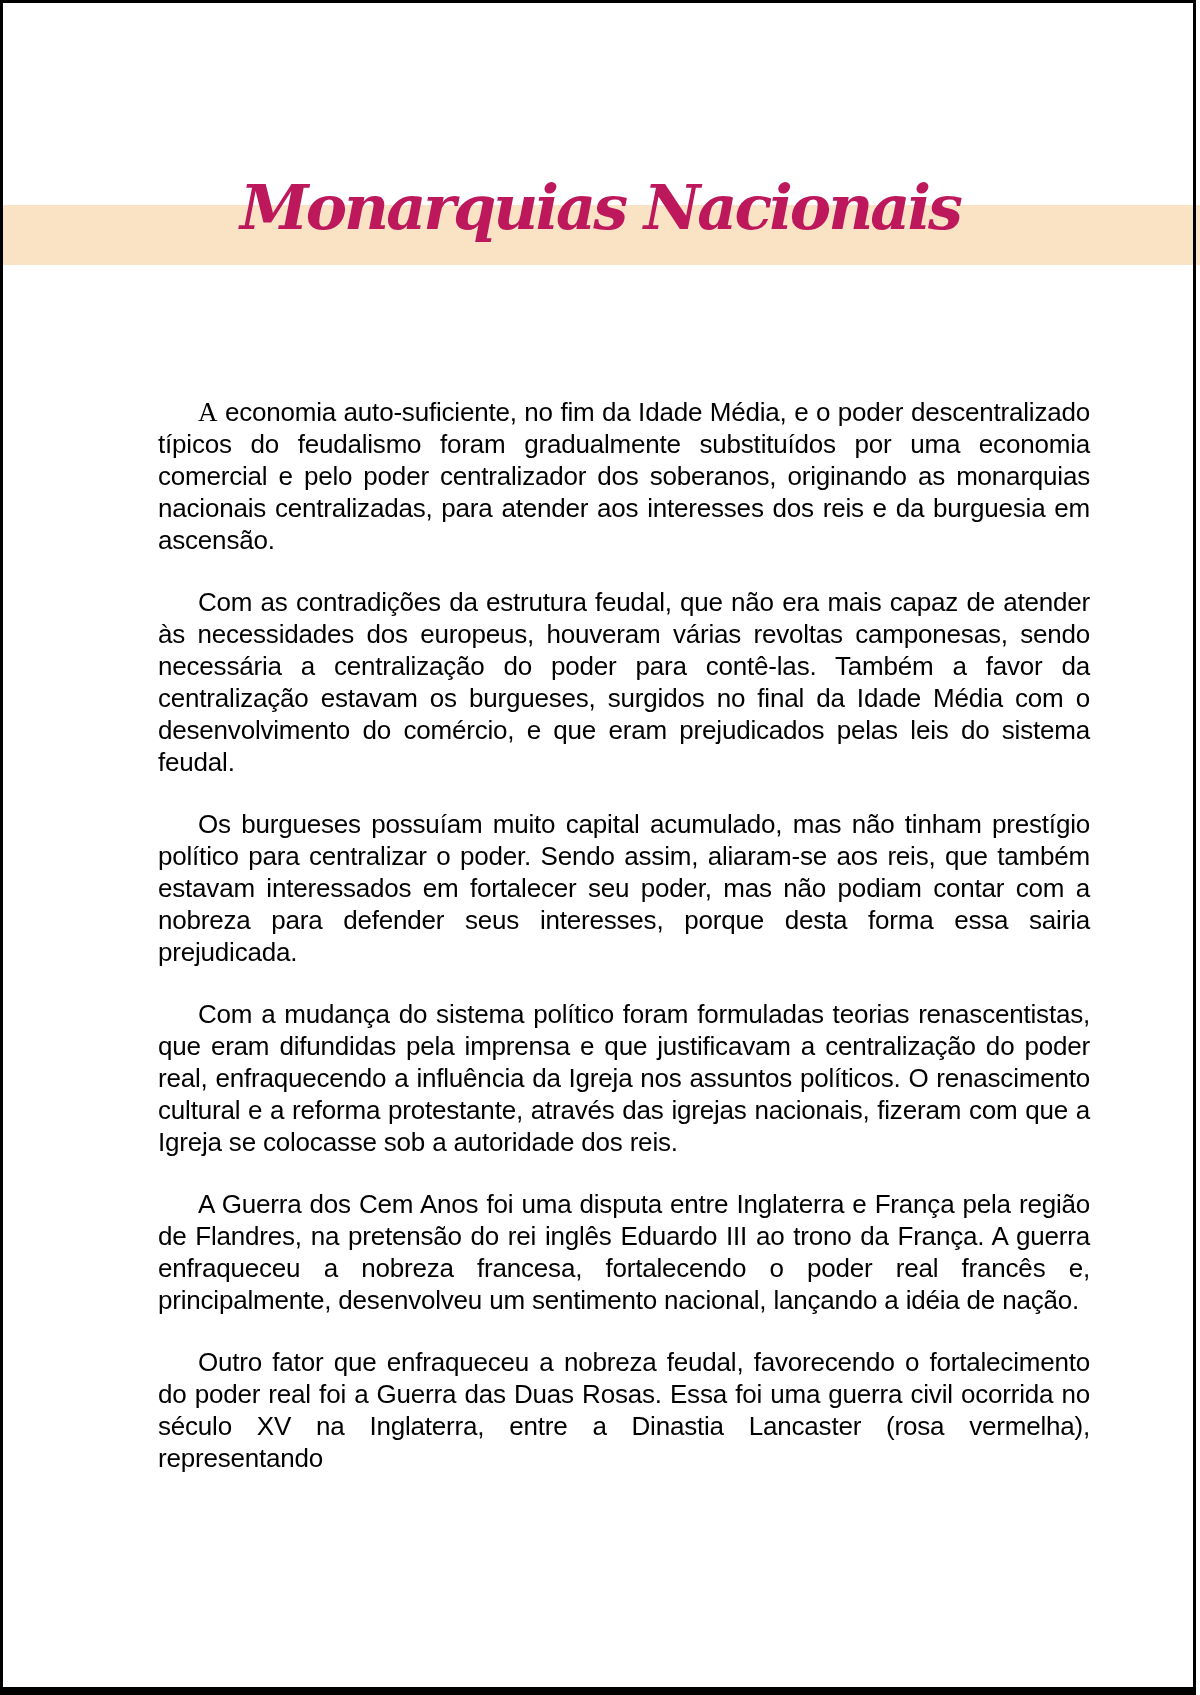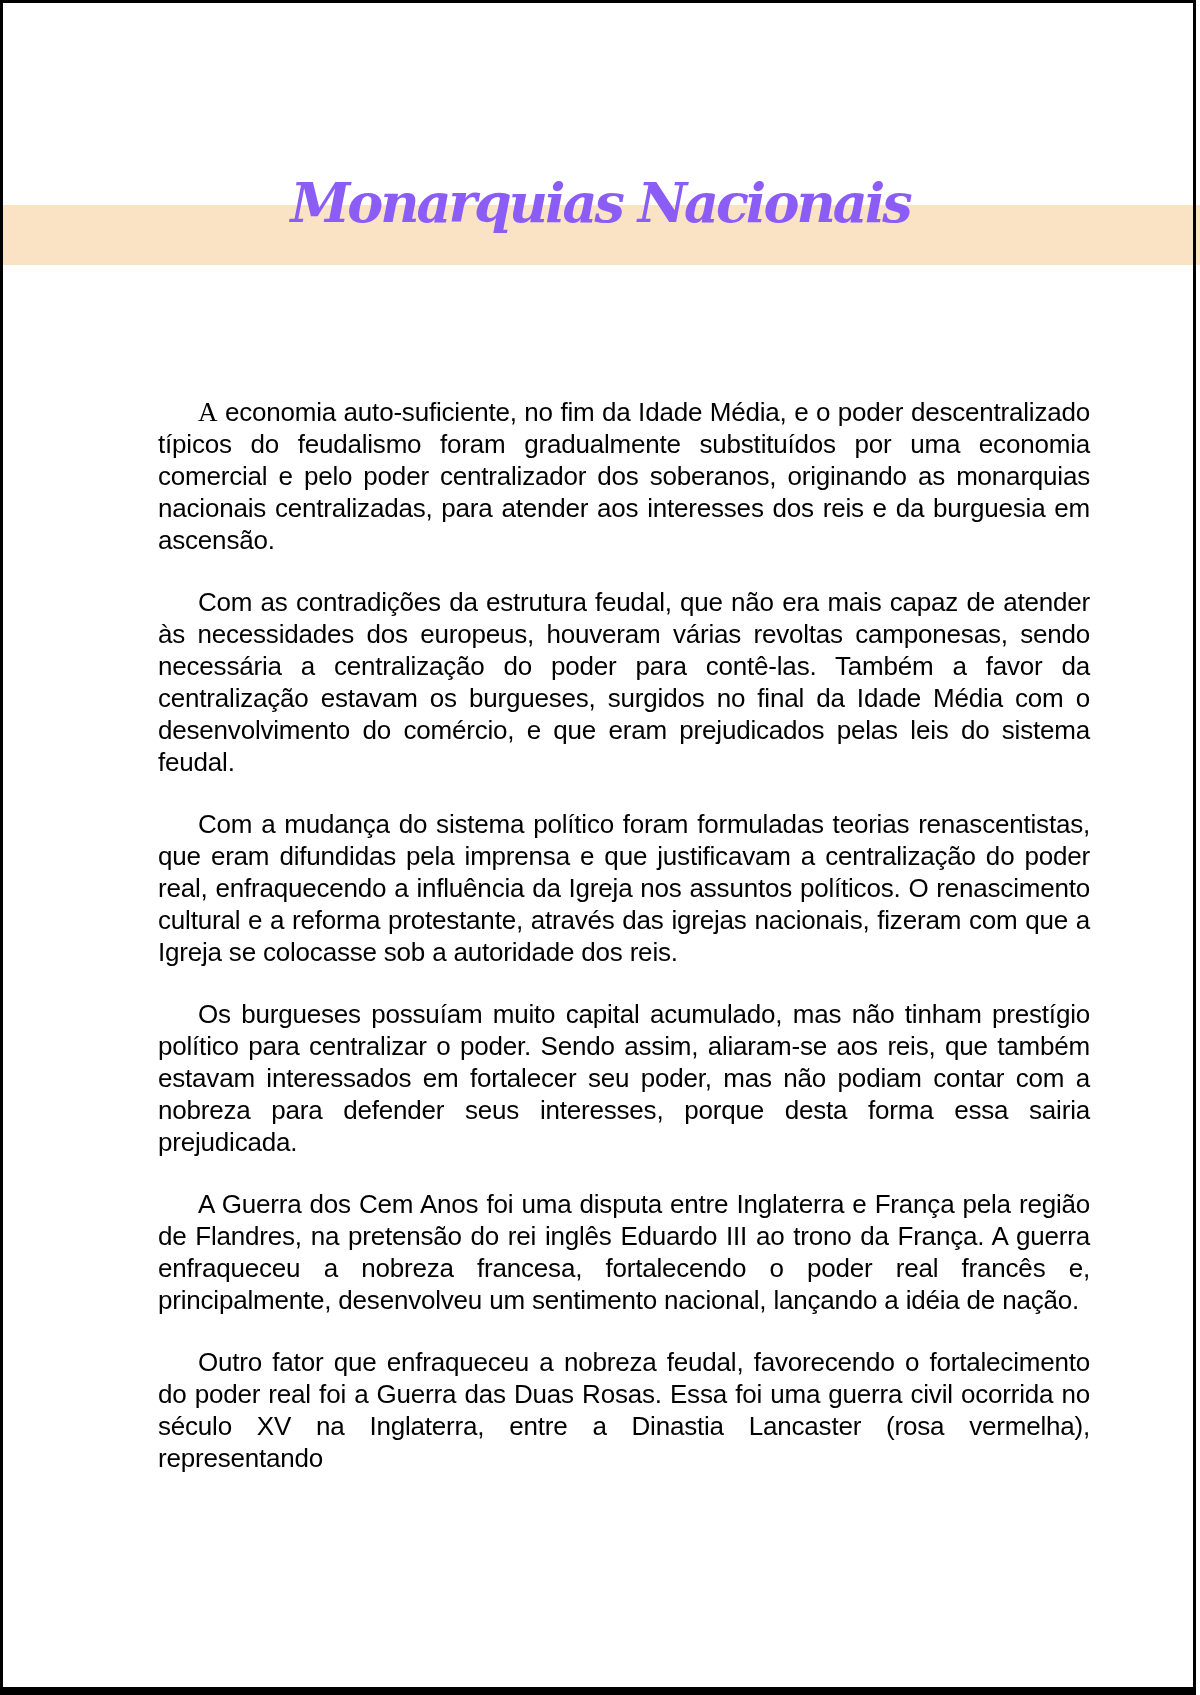--- a/index.html
+++ b/index.html
@@ -28,24 +28,24 @@
   
   .title {
     position: absolute;
     left: 0;
     top: 172px;
     width: 1200px;
     text-align: center;
     font-family: "DejaVu Serif", serif;
     font-style: italic;
     font-weight: bold;
-    font-size: 54px;
+    font-size: 62px;
     letter-spacing: -3px;
     line-height: 1.15;
-    color: #8b5cf6;
+    color: #be185d;
     z-index: 2;
     white-space: nowrap;
   }
   
   .frame {
     position: absolute;
     left: 0;
     top: 0;
     right: 4px;
     bottom: 0;
@@ -80,22 +80,22 @@
 
 <div class="banner" style="background: rgb(250, 226, 197);"></div>
 
 <div class="title">Monarquias Nacionais</div>
 
 <div class="content" style="color: rgb(0, 0, 0);">
   <p><span class="lead-serif">A</span><span> economia auto-suficiente, no fim da Idade Média, e o poder descentralizado típicos do feudalismo foram gradualmente substituídos por uma economia comercial e pelo poder centralizador dos soberanos, originando as monarquias nacionais centralizadas, para atender aos interesses dos reis e da burguesia em ascensão.</span></p>
 
   <p><span></span><span>Com as contradições da estrutura feudal, que não era mais capaz de atender às necessidades dos europeus, houveram várias revoltas camponesas, sendo necessária a centralização do poder para contê-las. Também a favor da centralização estavam os burgueses, surgidos no final da Idade Média com o desenvolvimento do comércio, e que eram prejudicados pelas leis do sistema feudal.</span></p>
 
+  <p><span></span><span>Os burgueses possuíam muito capital acumulado, mas não tinham prestígio político para centralizar o poder. Sendo assim, aliaram-se aos reis, que também estavam interessados em fortalecer seu poder, mas não podiam contar com a nobreza para defender seus interesses, porque desta forma essa sairia prejudicada.</span></p>
+
   <p><span></span><span>Com a mudança do sistema político foram formuladas teorias renascentistas, que eram difundidas pela imprensa e que justificavam a centralização do poder real, enfraquecendo a influência da Igreja nos assuntos políticos. O renascimento cultural e a reforma protestante, através das igrejas nacionais, fizeram com que a Igreja se colocasse sob a autoridade dos reis.</span></p>
-
-  <p><span></span><span>Os burgueses possuíam muito capital acumulado, mas não tinham prestígio político para centralizar o poder. Sendo assim, aliaram-se aos reis, que também estavam interessados em fortalecer seu poder, mas não podiam contar com a nobreza para defender seus interesses, porque desta forma essa sairia prejudicada.</span></p>
 
   <p><span></span><span>A Guerra dos Cem Anos foi uma disputa entre Inglaterra e França pela região de Flandres, na pretensão do rei inglês Eduardo III ao trono da França. A guerra enfraqueceu a nobreza francesa, fortalecendo o poder real francês e, principalmente, desenvolveu um sentimento nacional, lançando a idéia de nação.</span></p>
 
   <p><span></span><span>Outro fator que enfraqueceu a nobreza feudal, favorecendo o fortalecimento do poder real foi a Guerra das Duas Rosas. Essa foi uma guerra civil ocorrida no século XV na Inglaterra, entre a Dinastia Lancaster (rosa vermelha), representando</span></p>
 </div>
 
 <div class="frame"></div>
 
 </body></html>

